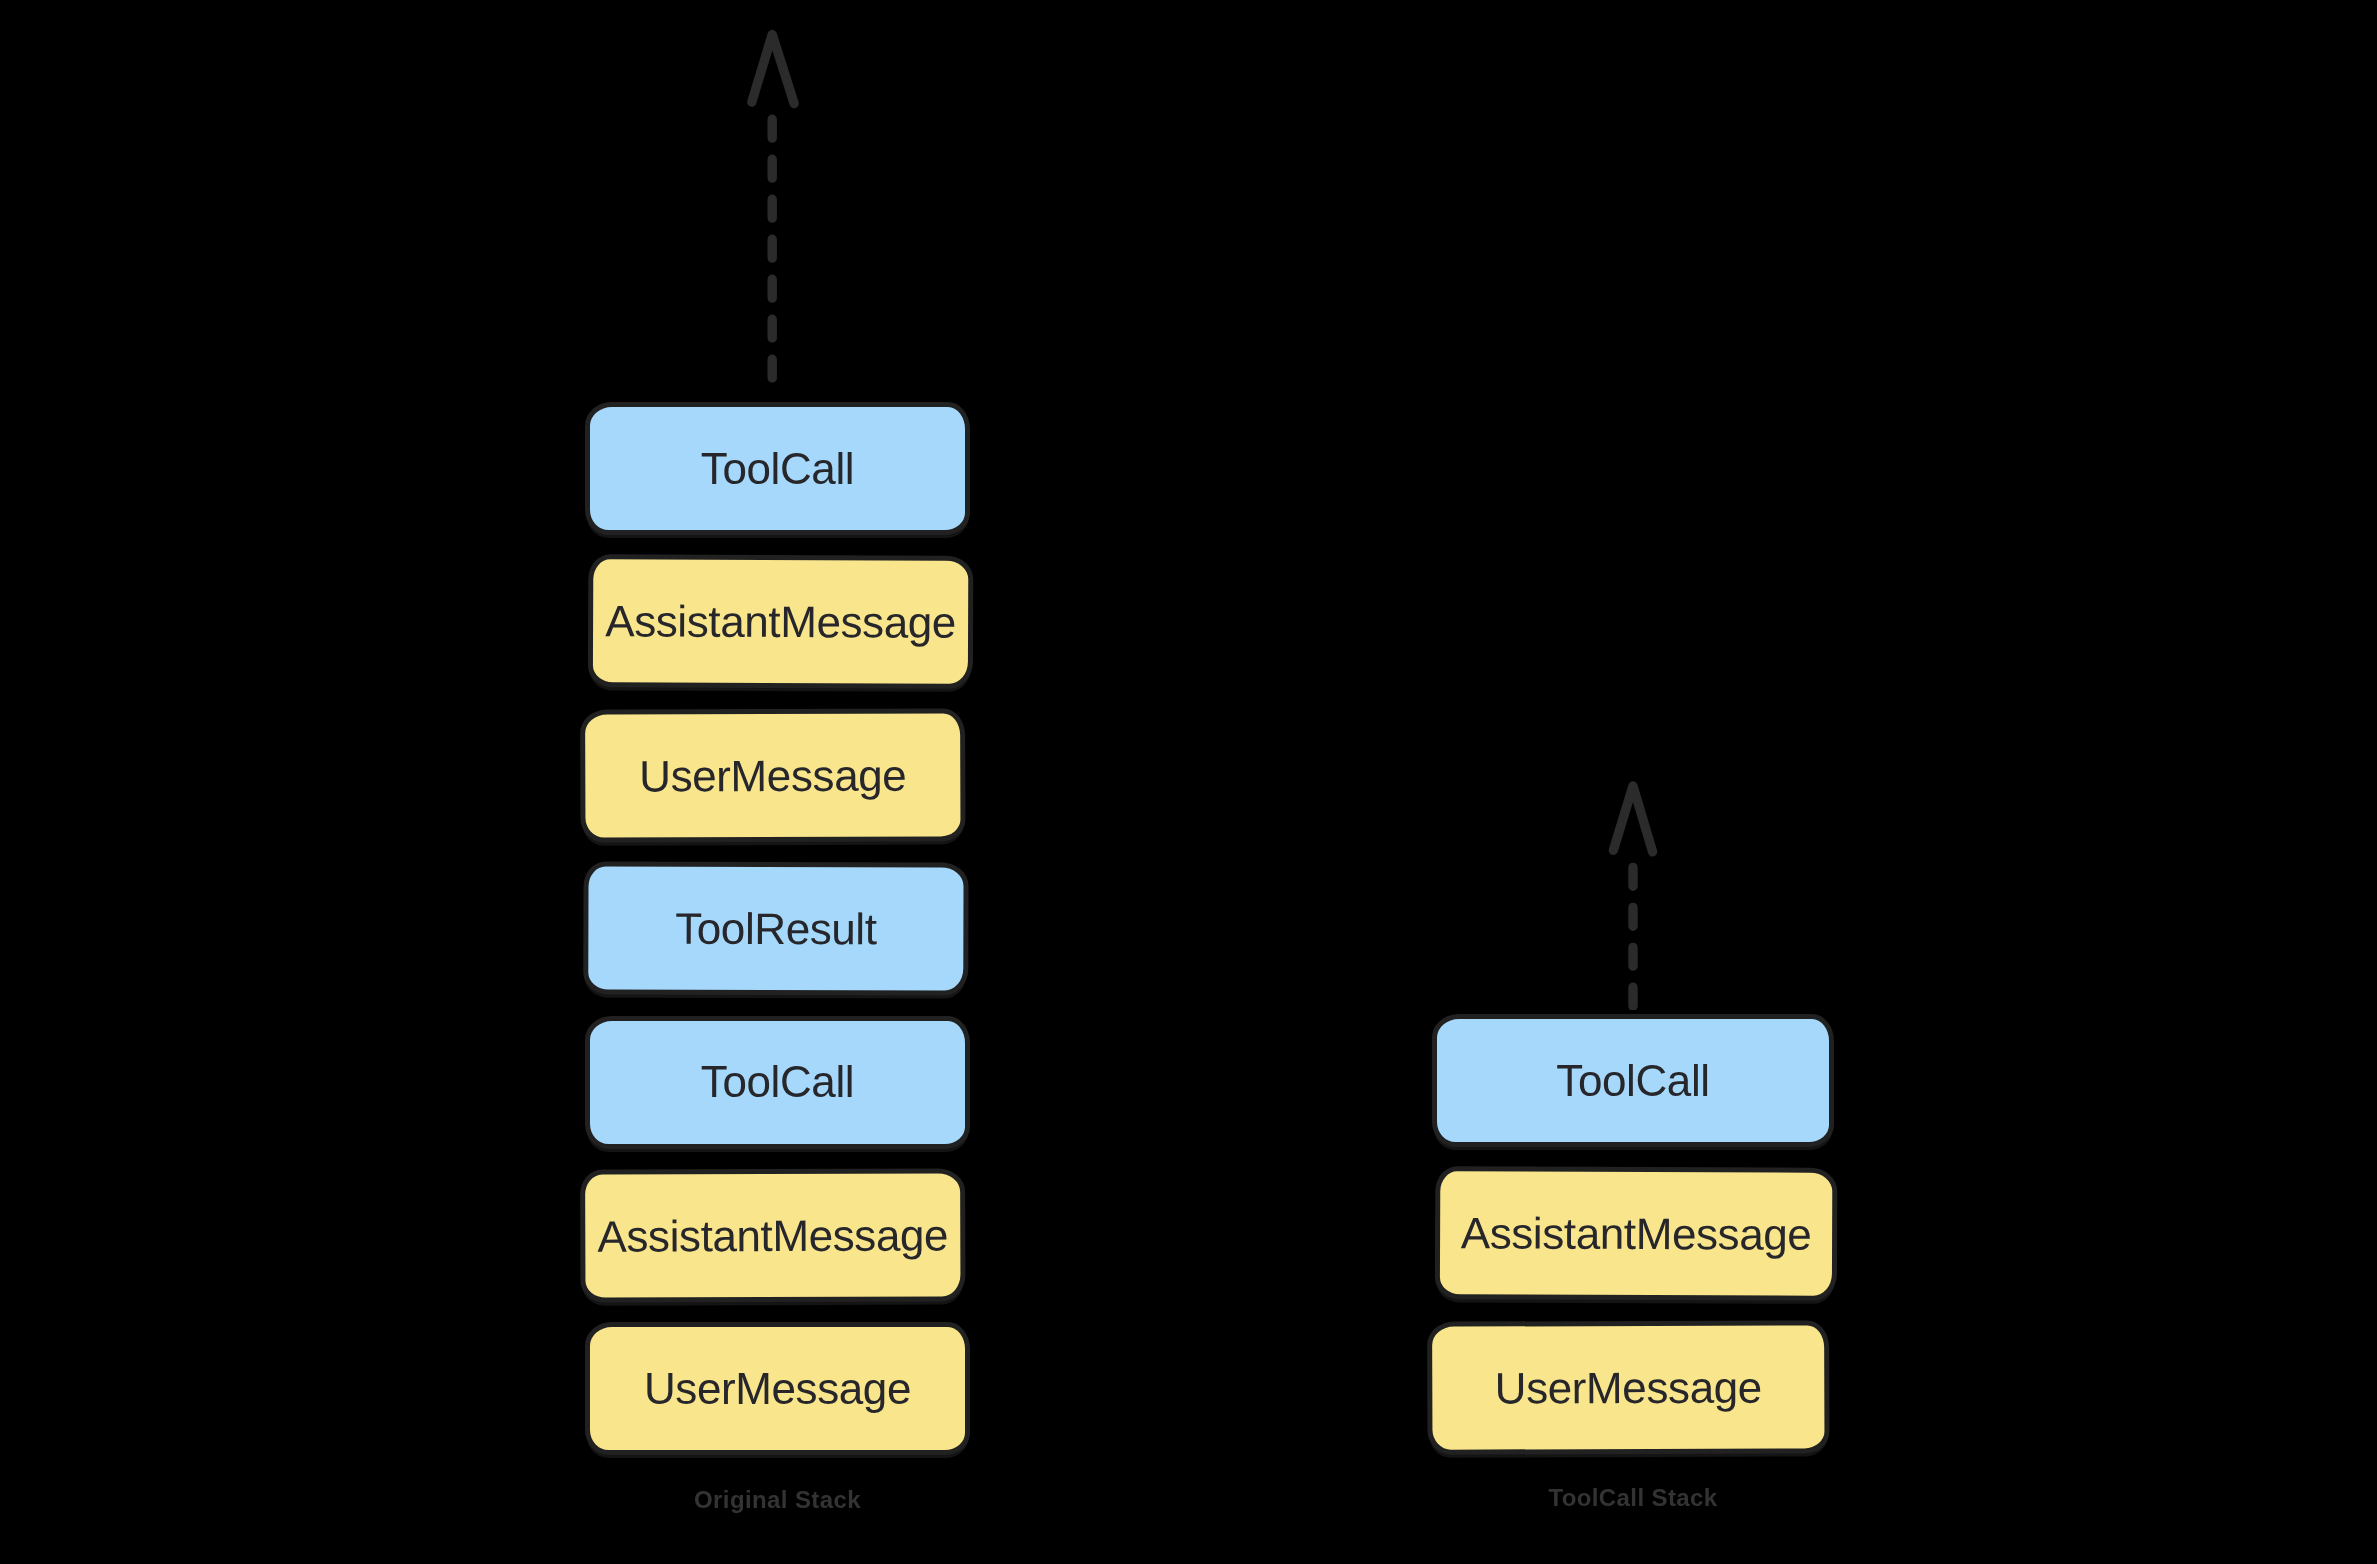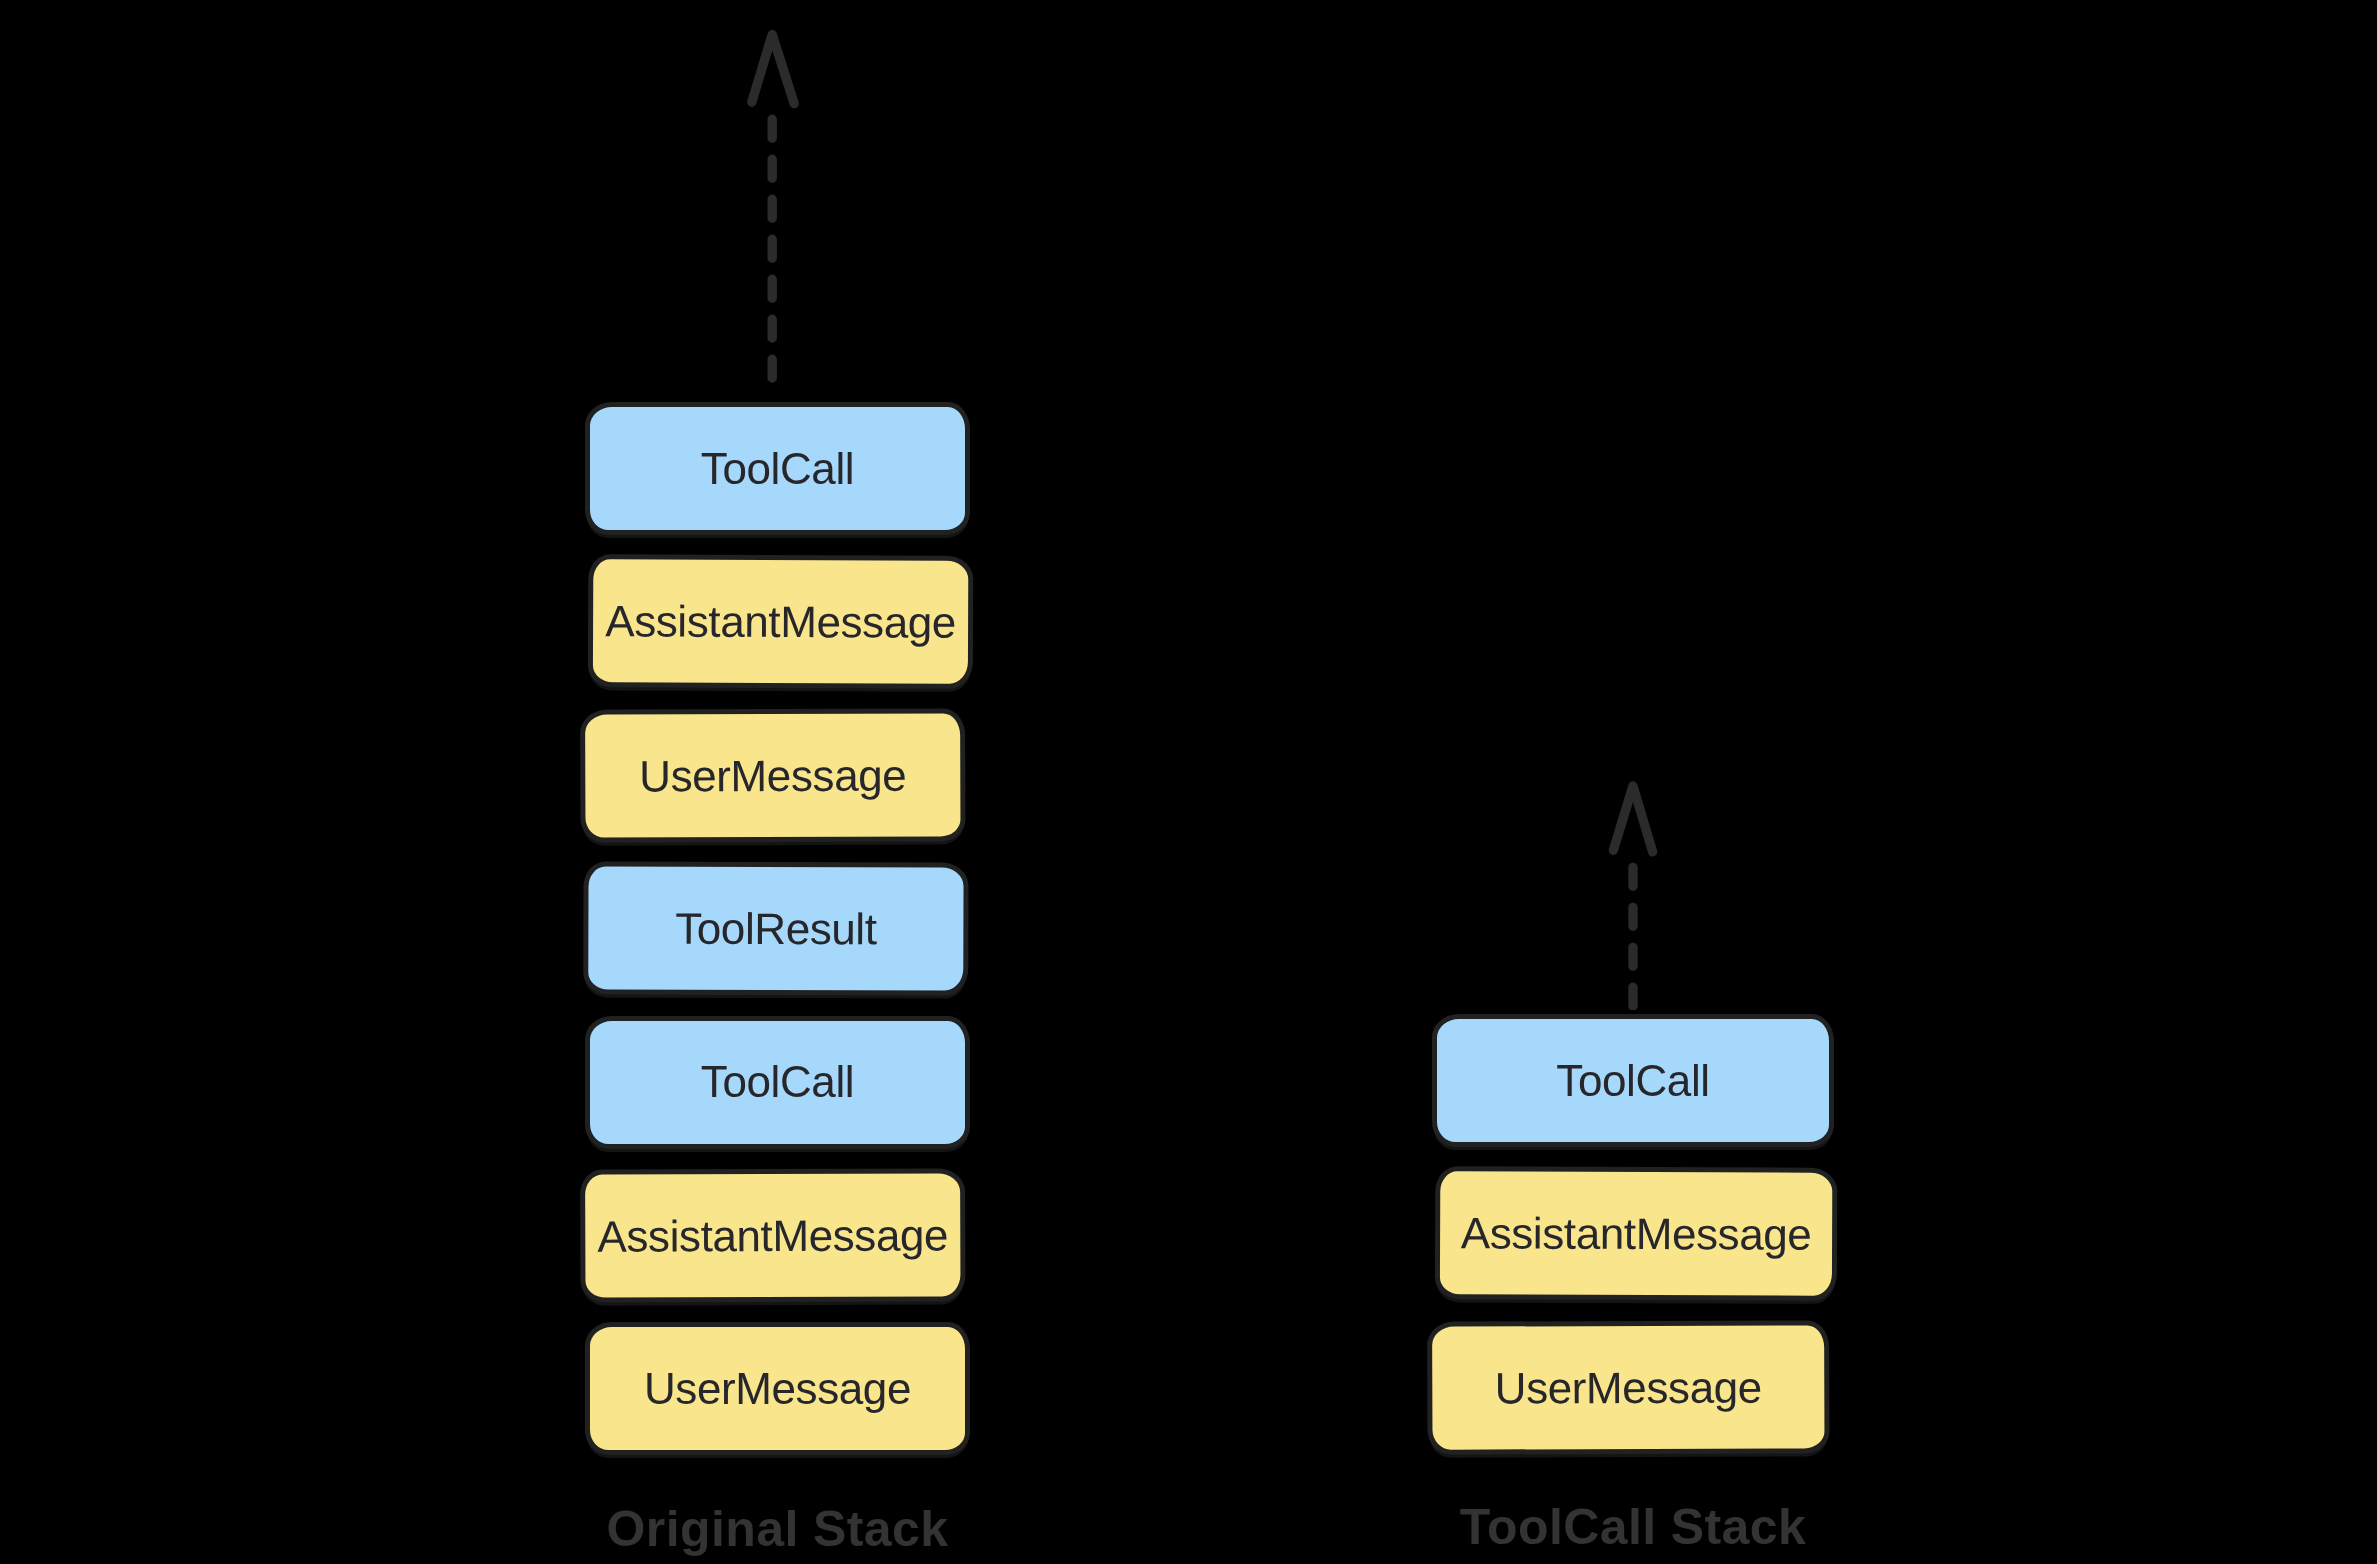--- a/index.html
+++ b/index.html
@@ -43,24 +43,24 @@
     border-radius:27px 22px 25px 23.5px / 23.5px 27px 22px 25px;
     box-shadow:0 4.7px 0 -1.6px #141414;
   }
   .box.tool{background:var(--tool-fill);}
   .box.message{background:var(--message-fill);}
   
   .stack .box:nth-child(2n){transform:rotate(0.22deg) translateX(3.1px);border-radius:22px 27px 23.5px 25px / 25px 23.5px 27px 22px;}
   .stack .box:nth-child(3n){transform:rotate(-0.2deg) translateX(-4.7px);}
   .stack .box:nth-child(4n){transform:rotate(0.15deg) translateX(-1.6px);}
   .caption{
-    margin-top:24px;
+    margin-top:10px;
     text-align:center;
     color:var(--caption);
-    font-size:50px;
+    font-size:24px;
     font-weight:600;
     letter-spacing:0.4px;
   }
   .arrow{position:absolute;}
   .arrow.left-arrow{left:722px;top:22px;}
   .arrow.right-arrow{left:1582px;top:775px;}
   .arrow svg{display:block;}
 </style>
 </head>
 <body>

